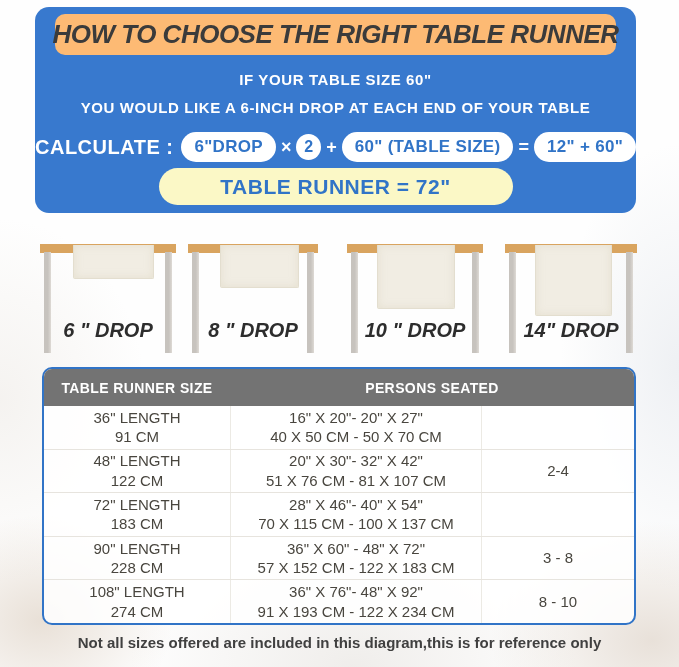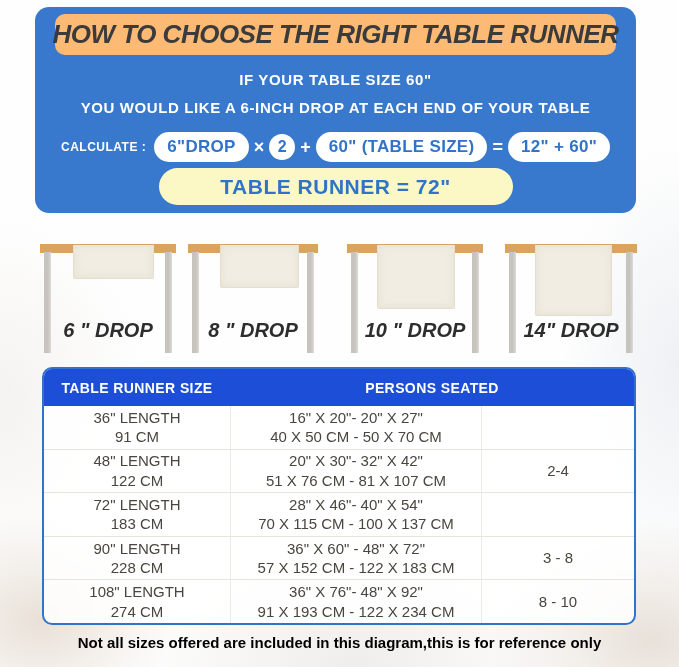--- a/index.html
+++ b/index.html
@@ -36,21 +36,21 @@
     position:absolute;left:0;width:100%;text-align:center;
     color:#ffffff;font-weight:bold;font-size:15px;letter-spacing:.6px;white-space:nowrap;
   }
   .sub1{top:64px;}
   .sub2{top:92px;}
   .calc{
     position:absolute;top:125px;left:0;width:100%;height:30px;
     display:flex;align-items:center;justify-content:center;gap:5px;
     color:#ffffff;font-weight:bold;white-space:nowrap;
   }
-  .calc-label{font-size:12px;letter-spacing:.5px;margin-right:3px;}
+  .calc-label{font-size:20px;letter-spacing:.5px;margin-right:3px;}
   .pill{
     background:#ffffff;color:#3174C7;border-radius:999px;height:30px;
     display:inline-flex;align-items:center;padding:0 13px;
     font-size:17px;font-weight:bold;letter-spacing:.3px;
   }
   .op{font-size:18px;}
   .mult-circle{
     width:26px;height:26px;border-radius:50%;background:#ffffff;color:#3174C7;
     display:inline-flex;align-items:center;justify-content:center;
     font-size:16px;font-weight:bold;
@@ -86,39 +86,39 @@
     font-style:italic;font-weight:900;font-size:20px;color:#2d2d2d;white-space:nowrap;
   }
   
   .size-table{
     position:absolute;left:42px;top:367px;width:594px;height:258px;
     box-sizing:border-box;border:2px solid #3174C7;border-radius:10px;
     background:rgba(255,255,255,.85);overflow:hidden;
     display:flex;flex-direction:column;
   }
   .st-header{
-    display:flex;background:#1d4ed8;height:37px;flex:0 0 37px;
+    display:flex;background:#737373;height:37px;flex:0 0 37px;
     align-items:center;color:#ffffff;font-weight:bold;font-size:14px;letter-spacing:.4px;
   }
   .c1{width:186px;flex:0 0 auto;}
   .c2{width:250px;flex:0 0 auto;}
   .c3{width:154px;flex:1 1 auto;}
   .st-h{text-align:center;}
   .st-body{display:flex;flex-direction:column;flex:1 1 auto;}
   .st-row{display:flex;flex:1 1 auto;align-items:center;border-top:1px solid #e7e4de;}
   .st-row:first-child{border-top:none;}
   .st-cell{
     text-align:center;font-size:15px;color:#49463f;line-height:1.3;
     align-self:stretch;display:flex;flex-direction:column;justify-content:center;
   }
   .st-cell.c1,.st-cell.c2{border-right:1px solid #eceae4;}
   
   .footer-note{
     position:absolute;top:634px;left:0;width:100%;text-align:center;
-    font-size:15px;font-weight:bold;color:#000000;
+    font-size:15px;font-weight:bold;color:#404040;
   }
 </style>
 </head>
 <body>
 
 <div class="canvas">
   <div class="bg"></div>
 
   <section class="hero">
     <div class="title-card">

